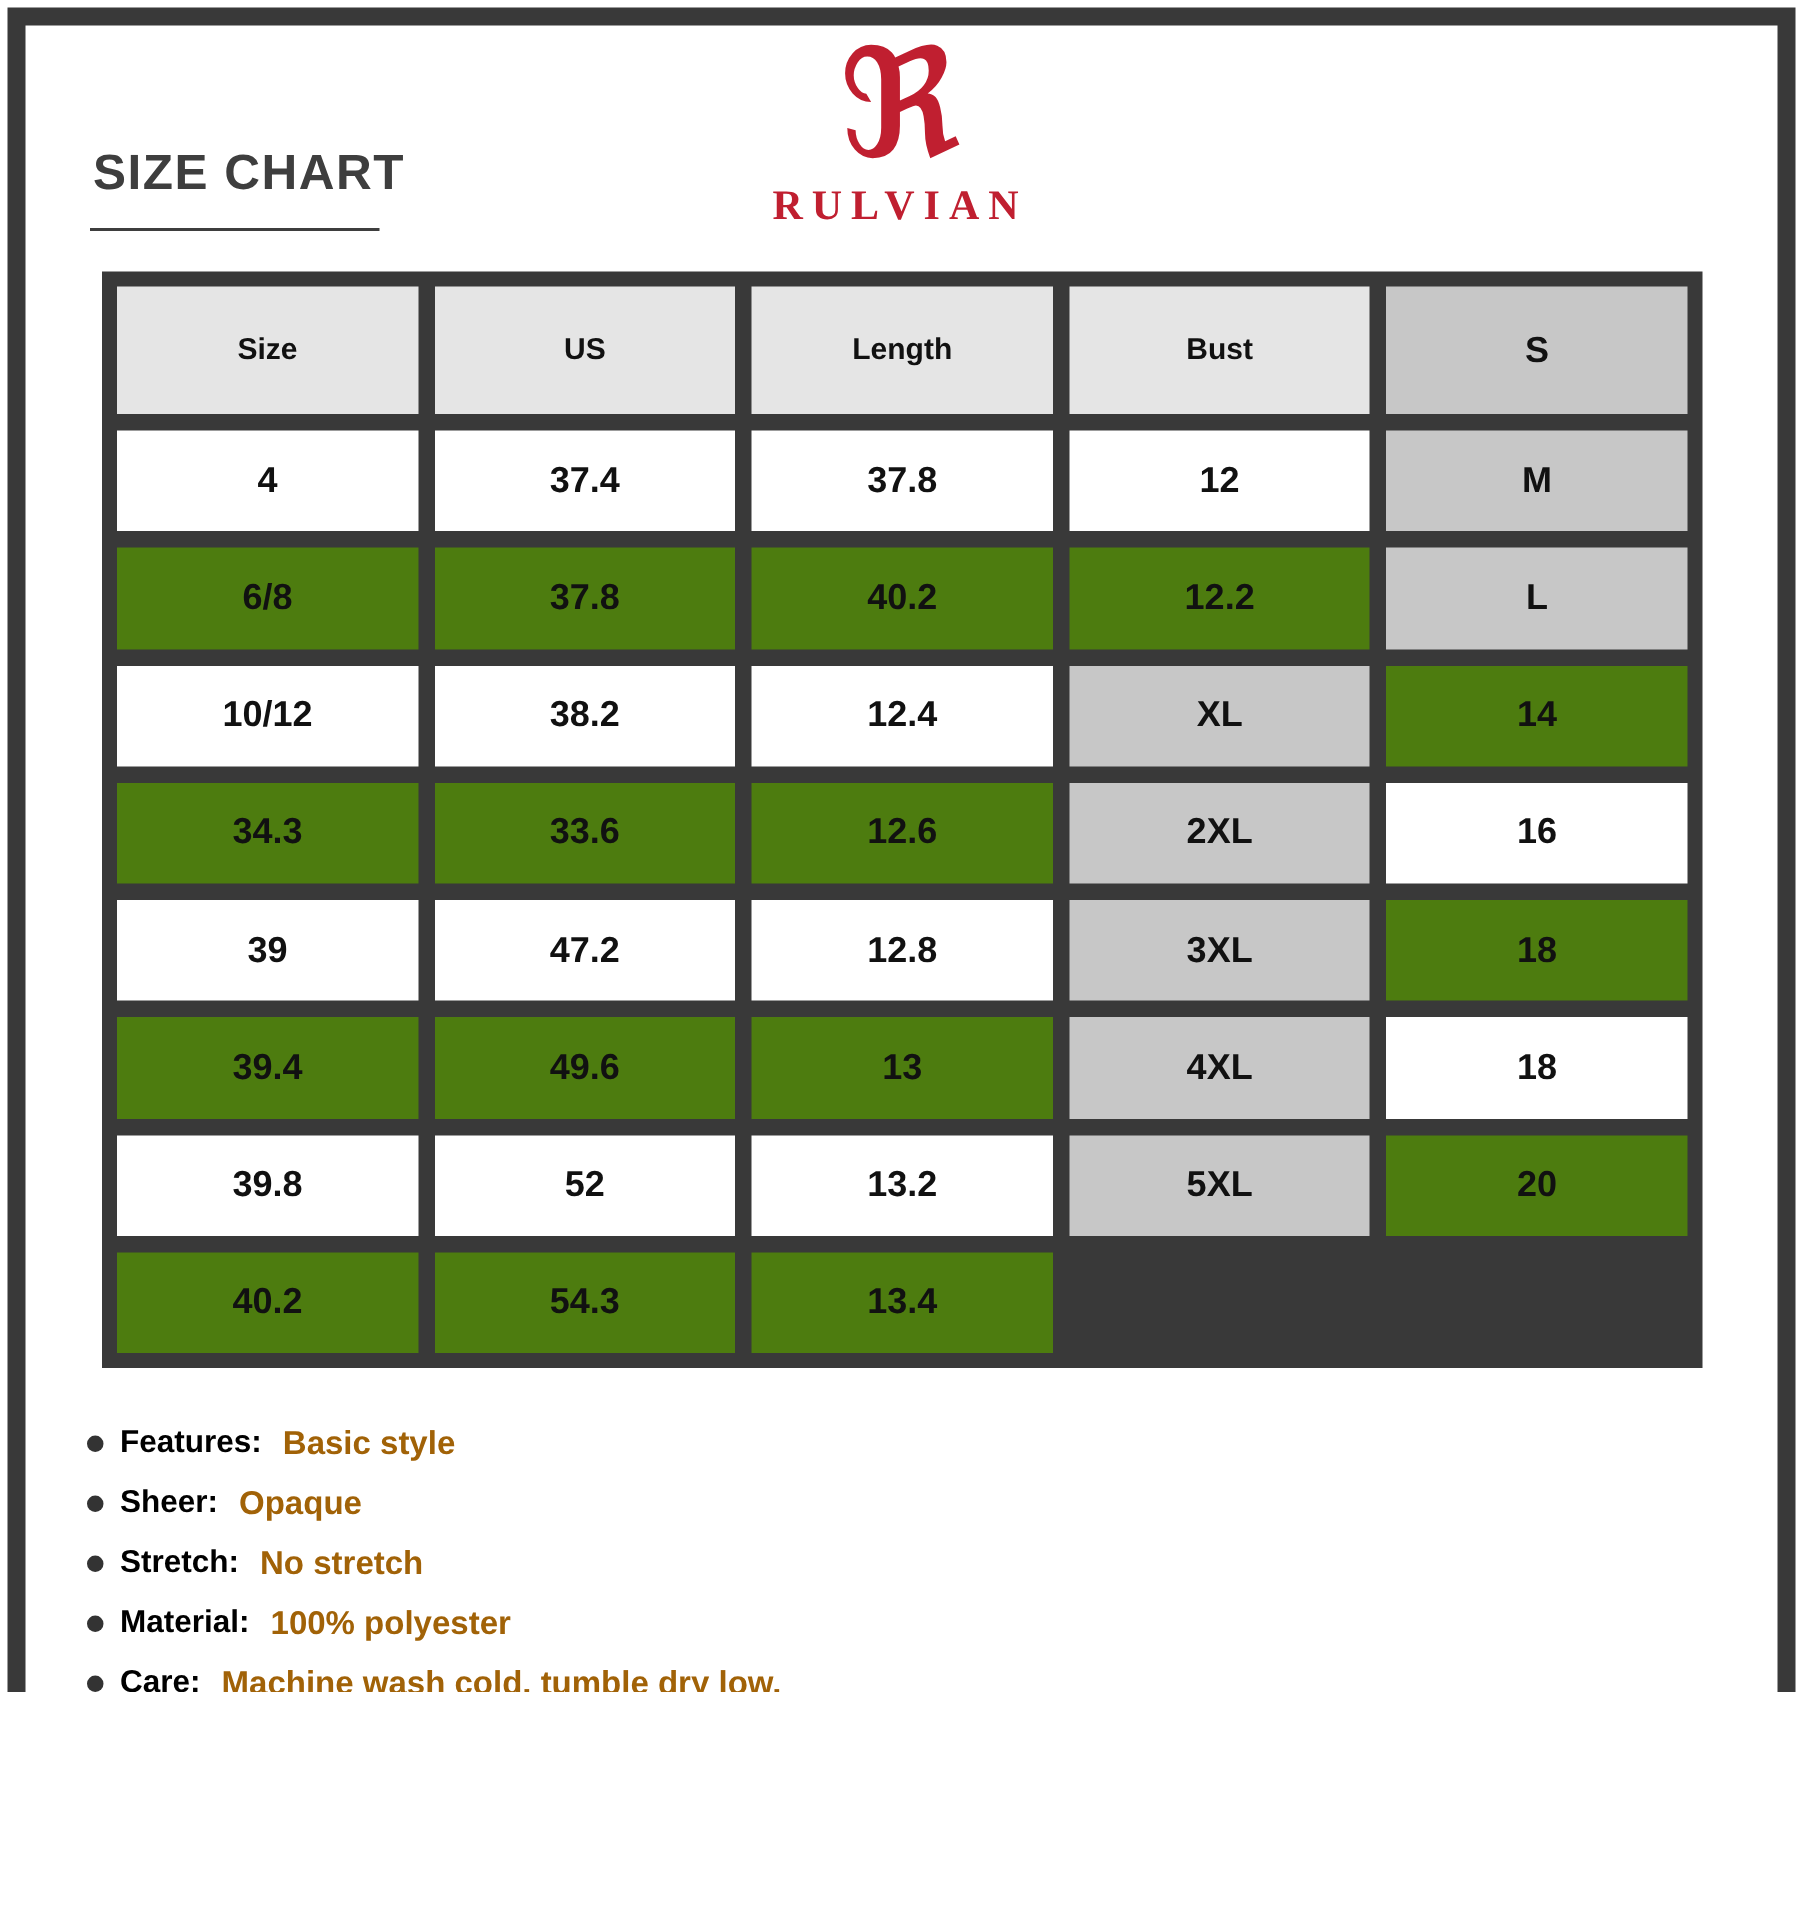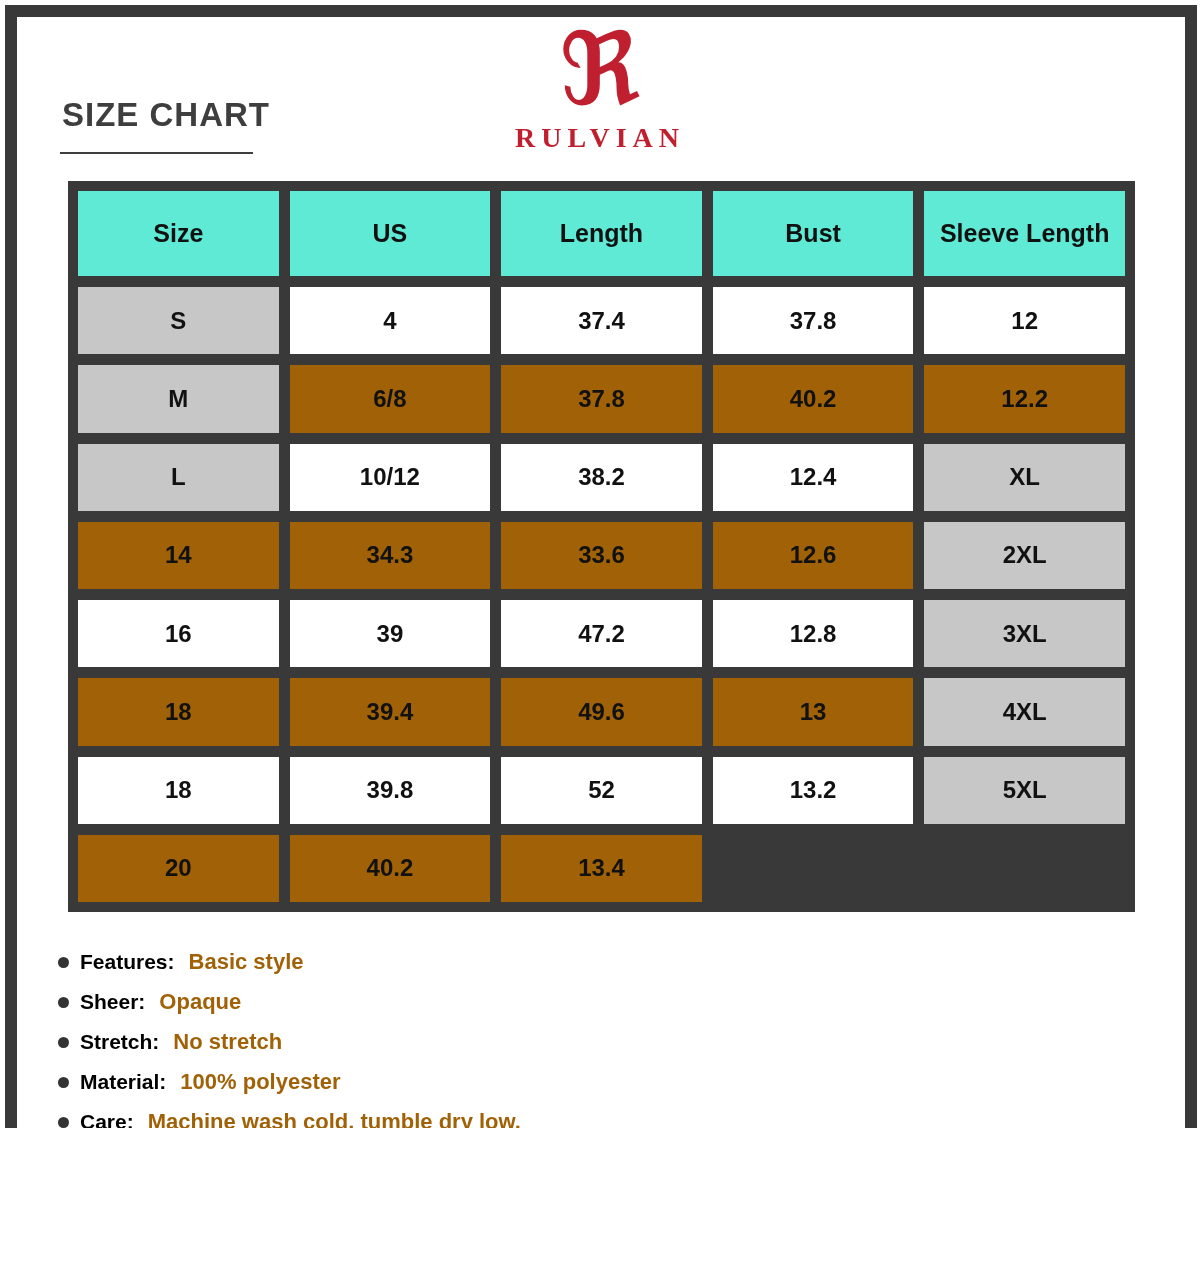--- a/index.html
+++ b/index.html
@@ -85,33 +85,33 @@
   }
   .cell {
     display: flex;
     align-items: center;
     justify-content: center;
     font-weight: bold;
     color: #111111;
     background: #ffffff;
   }
   .cell.head {
-    background: #5eead4;
-    font-size: 25px;
+    background: #e5e5e5;
+    font-size: 20px;
     text-align: right;
   }
   .cell.sizecol {
     background: #c7c7c7;
     font-size: 24px;
   }
   .cell.data {
     font-size: 24px;
   }
   .cell.alt {
-    background: #a16207;
+    background: #4d7c0f;
   }
   
   .details {
     position: absolute;
     left: 58px;
     top: 942px;
     list-style: none;
     margin: 0;
     padding: 0;
   }
@@ -154,21 +154,20 @@
     <span class="brand-r">ℜ</span>
     <span class="brand-word">RULVIAN</span>
   </div>
 
   <div class="size-table">
 
     <div class="cell head">Size</div>
     <div class="cell head">US</div>
     <div class="cell head">Length</div>
     <div class="cell head">Bust</div>
-    <div class="cell head">Sleeve Length</div>
 
     <div class="cell sizecol">S</div>
     <div class="cell data">4</div>
     <div class="cell data">37.4</div>
     <div class="cell data">37.8</div>
     <div class="cell data">12</div>
 
     <div class="cell sizecol">M</div>
     <div class="cell data alt">6/8</div>
     <div class="cell data alt">37.8</div>
@@ -200,20 +199,21 @@
 
     <div class="cell sizecol">4XL</div>
     <div class="cell data">18</div>
     <div class="cell data">39.8</div>
     <div class="cell data">52</div>
     <div class="cell data">13.2</div>
 
     <div class="cell sizecol">5XL</div>
     <div class="cell data alt">20</div>
     <div class="cell data alt">40.2</div>
+    <div class="cell data alt">54.3</div>
     <div class="cell data alt">13.4</div>
   </div>
 
   <ul class="details">
     <li>
       <span class="dot"></span>
       <span class="detail-label">Features:</span>
       <span class="detail-value">Basic style</span>
     </li>
     <li>

